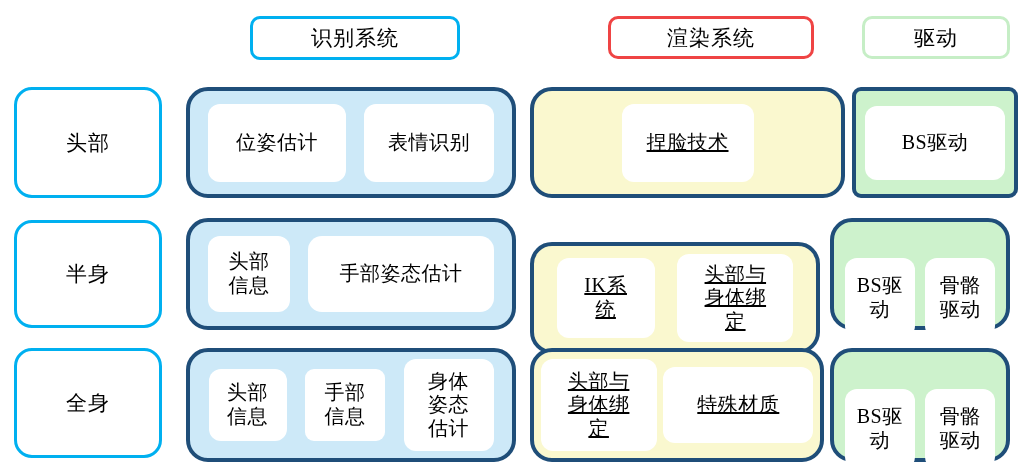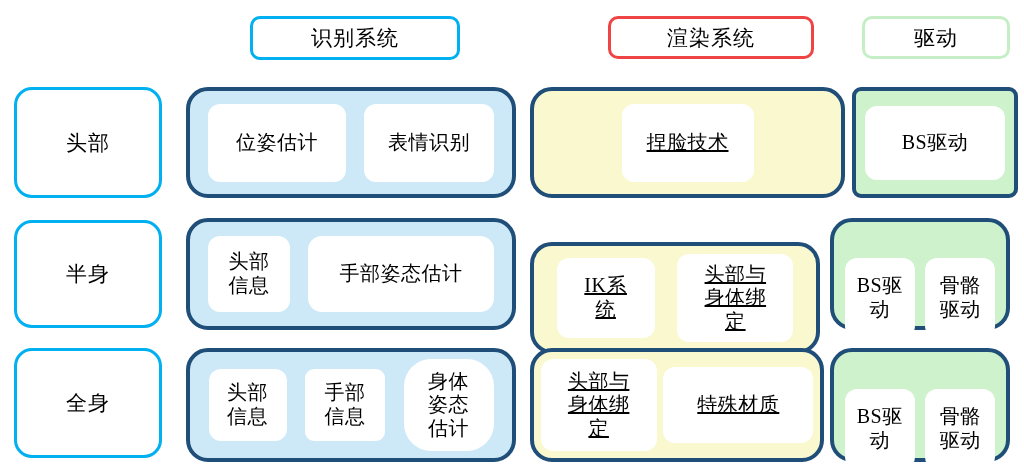--- a/index.html
+++ b/index.html
@@ -42,21 +42,21 @@
   .g-r3-rec{left:186px;top:348px;width:330px;height:114px;}
   .g-r3-ren{left:530px;top:348px;width:294px;height:114px;}
   .g-r3-drv{left:830px;top:348px;width:180px;height:114px;}
   
   .chip{
     background:#fff;border-radius:12px;display:flex;align-items:center;justify-content:center;
     text-align:center;font-size:20px;line-height:1.18;white-space:pre-line;
     box-sizing:border-box;padding:20px 4px;letter-spacing:0.5px;
   }
   .w70{width:70px;margin-top:48px;}  .w78{width:78px;}  .w80{width:80px;border-radius:9px;}  .w82{width:82px;}
-  .w90{width:90px;border-radius:27px;}  .w98{width:98px;}  .w116{width:116px;} .w130{width:130px;}
+  .w90{width:90px;}  .w98{width:98px;}  .w116{width:116px;} .w130{width:130px;}
   .w132{width:132px;} .w135{width:135px;} .w138{width:138px;} .w140{width:140px;}
   .w150{width:150px;text-align:right;} .w186{width:186px;border-radius:14px;}
   .h72{height:72px;} .h74{height:74px;} .h76{height:76px;} .h78{height:78px;}
   .h80{height:80px;} .h88{height:88px;} .h92{height:92px;}
 </style>
 </head>
 <body>
 
 <div class="canvas">
 

